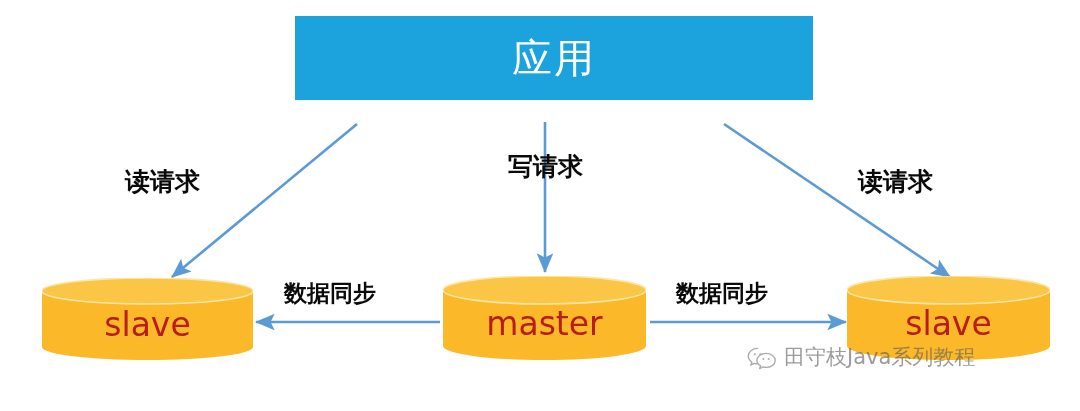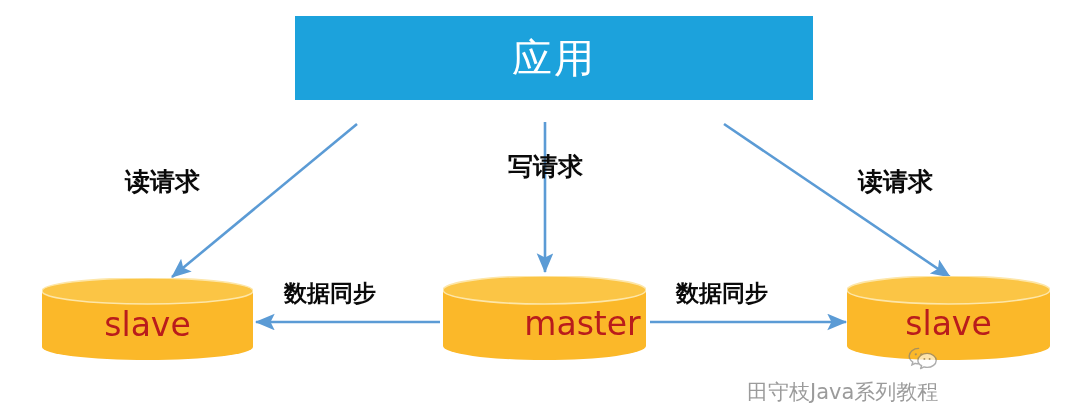--- a/index.html
+++ b/index.html
@@ -77,24 +77,23 @@
     font-size: 23px;
     text-align: center;
   }
 
   
   .watermark {
     position: absolute;
     left: 747px;
     top: 347px;
     display: flex;
-    align-items: flex-end;
+    align-items: flex-start;
     gap: 7px;
     opacity: 0.62;
-    flex-direction: column;
   }
   .watermark-text {
     color: #5e5e5e;
     font-size: 21px;
     line-height: 1;
     white-space: nowrap;
     font-family: "DejaVu Sans", "Liberation Sans", sans-serif;
   }
 </style>
 </head>
@@ -132,21 +131,21 @@
     </svg>
     <span class="cyl-label" style="top:30px;">slave</span>
   </div>
 
   <div class="cyl" style="left:443px; top:276px; width:203px; height:84px;">
     <svg width="203" height="84" viewBox="0 0 203 84" xmlns="http://www.w3.org/2000/svg">
       <path d="M0,14 L0,70 A101.5,14 0 0 0 203,70 L203,14 Z" fill="#FBB829"></path>
       <ellipse cx="101.5" cy="14" rx="101.5" ry="14" fill="#FBC545"></ellipse>
       <ellipse cx="101.5" cy="14" rx="101.5" ry="14" fill="none" stroke="#FDE6A8" stroke-width="1.6"></ellipse>
     </svg>
-    <span class="cyl-label" style="top:31px;padding-left:38px;">master</span>
+    <span class="cyl-label" style="top:31px;">master</span>
   </div>
 
   <div class="cyl" style="left:847px; top:276px; width:203px; height:84px;">
     <svg width="203" height="84" viewBox="0 0 203 84" xmlns="http://www.w3.org/2000/svg">
       <path d="M0,14 L0,70 A101.5,14 0 0 0 203,70 L203,14 Z" fill="#FBB829"></path>
       <ellipse cx="101.5" cy="14" rx="101.5" ry="14" fill="#FBC545"></ellipse>
       <ellipse cx="101.5" cy="14" rx="101.5" ry="14" fill="none" stroke="#FDE6A8" stroke-width="1.6"></ellipse>
     </svg>
     <span class="cyl-label" style="top:31px;">slave</span>
   </div>

